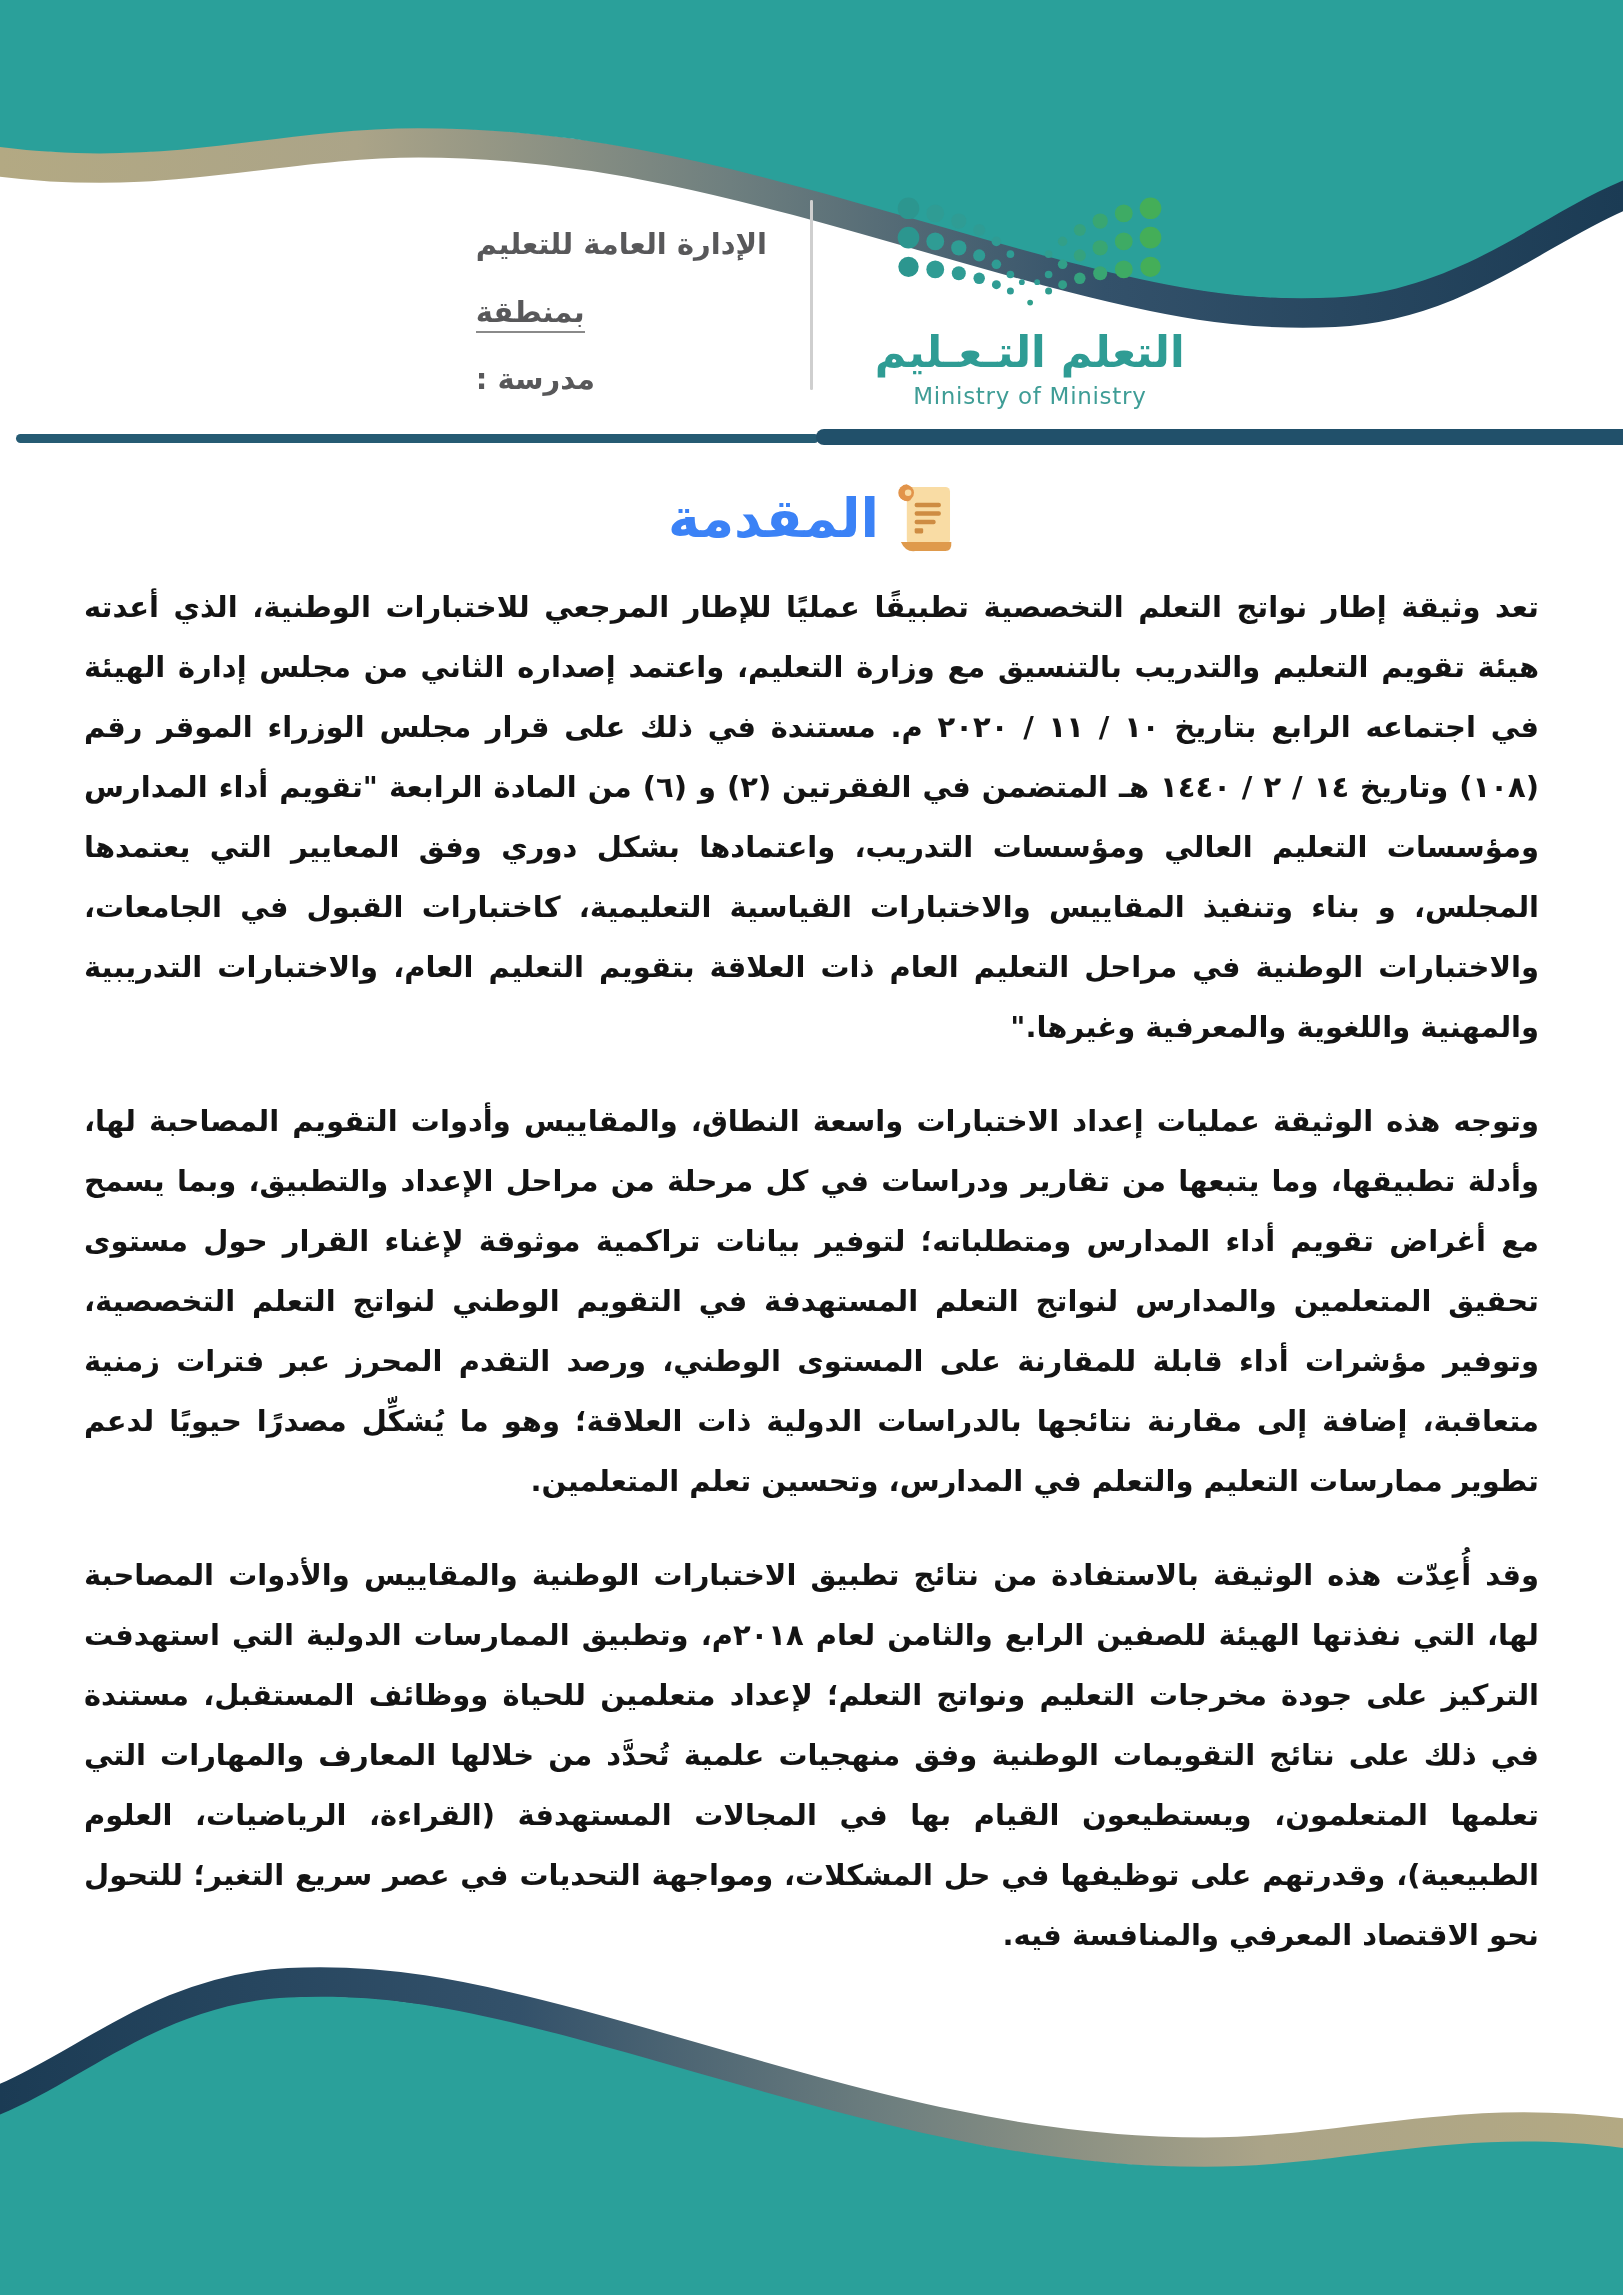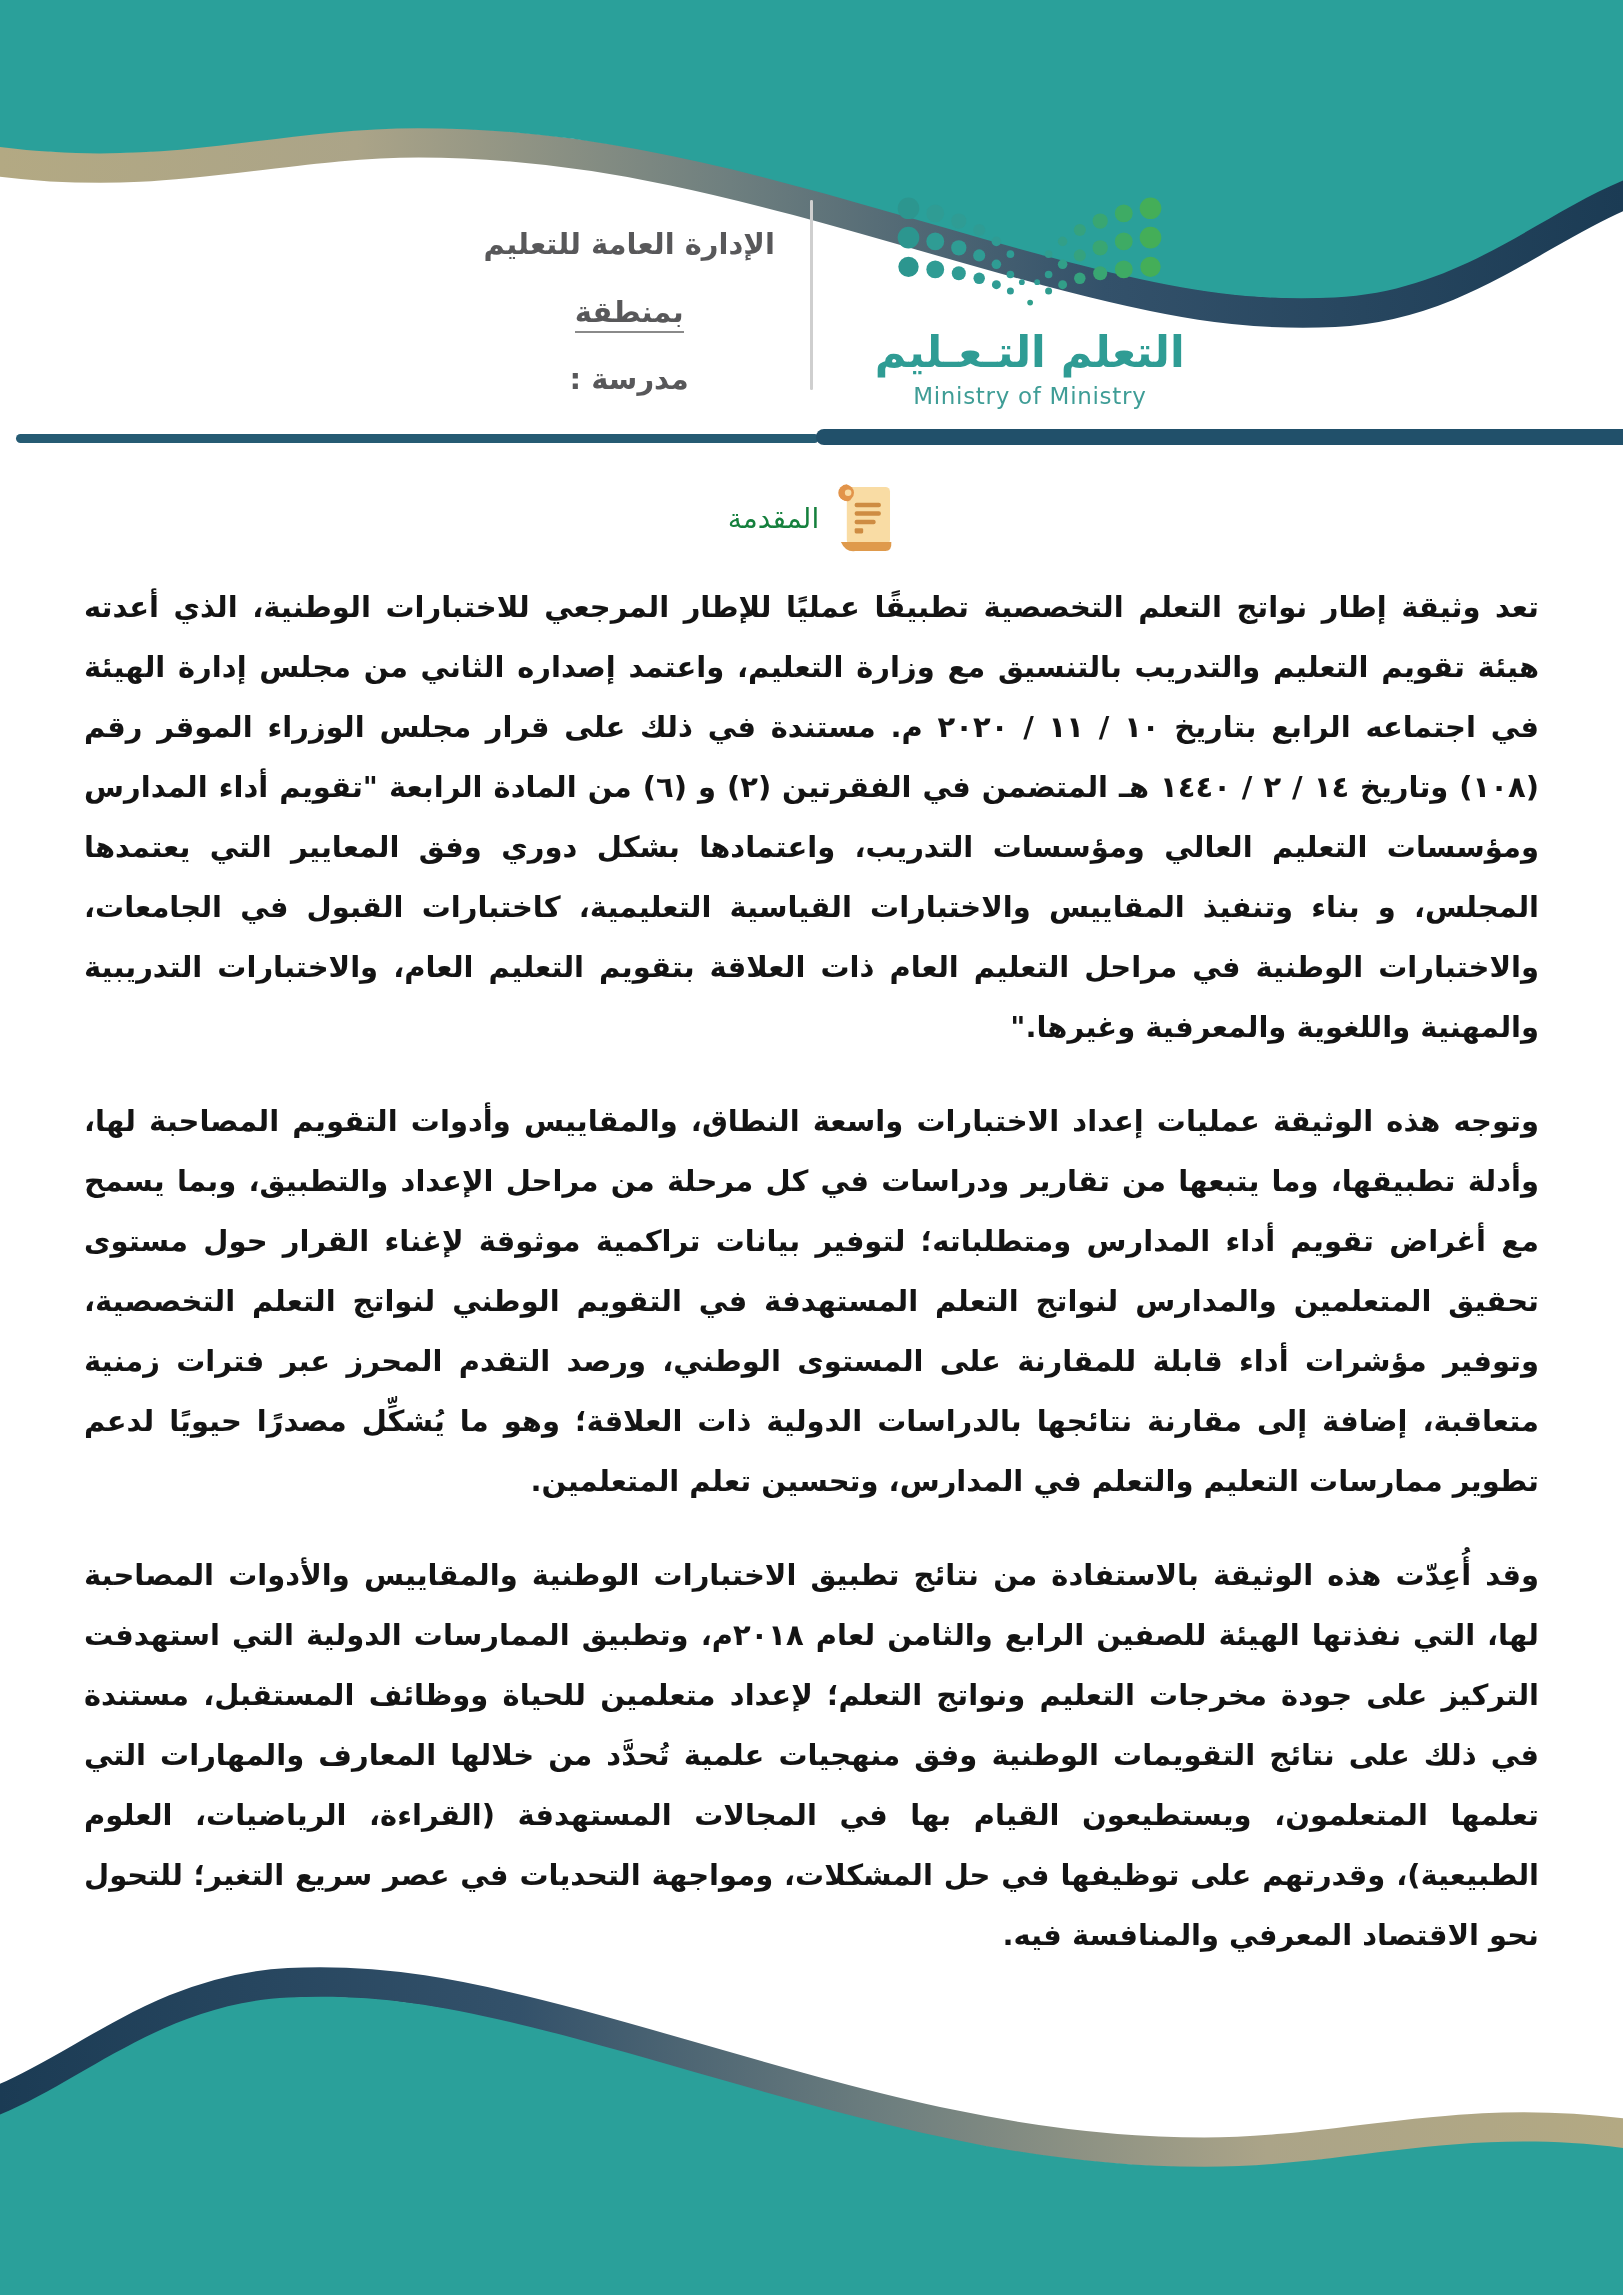--- a/index.html
+++ b/index.html
@@ -35,21 +35,21 @@
   .logo-en{
     font-size:23px; font-weight:500; color:#3F9D96;
     letter-spacing:0.7px; margin-top:3.9px;
   }
   .head-vr{
     width:2.6px; height:190px; background:#cfcfcf;
     margin:6.5px 27.5px 0 27.5px; border-radius:1.3px;
   }
   .dept{
     margin-top:18.3px;
-    text-align:center;
+    text-align:left;
     color:#58585A;
     font-size:29px; font-weight:600;
     line-height:2.32;
     min-width:307px;
   }
   .dept .u{ border-bottom:2px solid #8a8a8a; padding-bottom:2.6px;margin-top:16px; }
 
   
   .rule-left{
     position:absolute; top:434px; left:16.4px;
@@ -63,21 +63,21 @@
   }
 
   
   .title-row{
     position:absolute; top:483px; left:0; right:0;
     display:flex; justify-content:center; align-items:center;
     gap:13px;
   }
   .scroll-ic{ width:63px; height:72px; display:block; }
   .sec-title{
-    font-size:28px; font-weight:400; color:#15803d;
+    font-size:54px; font-weight:700; color:#3b82f6;
     line-height:1;
   }
 
   
   .doc-body{
     position:absolute; top:577px; right:84px; left:84px;
     direction:rtl;
     text-align:justify;
     color:#141414;
     font-size:29px; font-weight:600;

